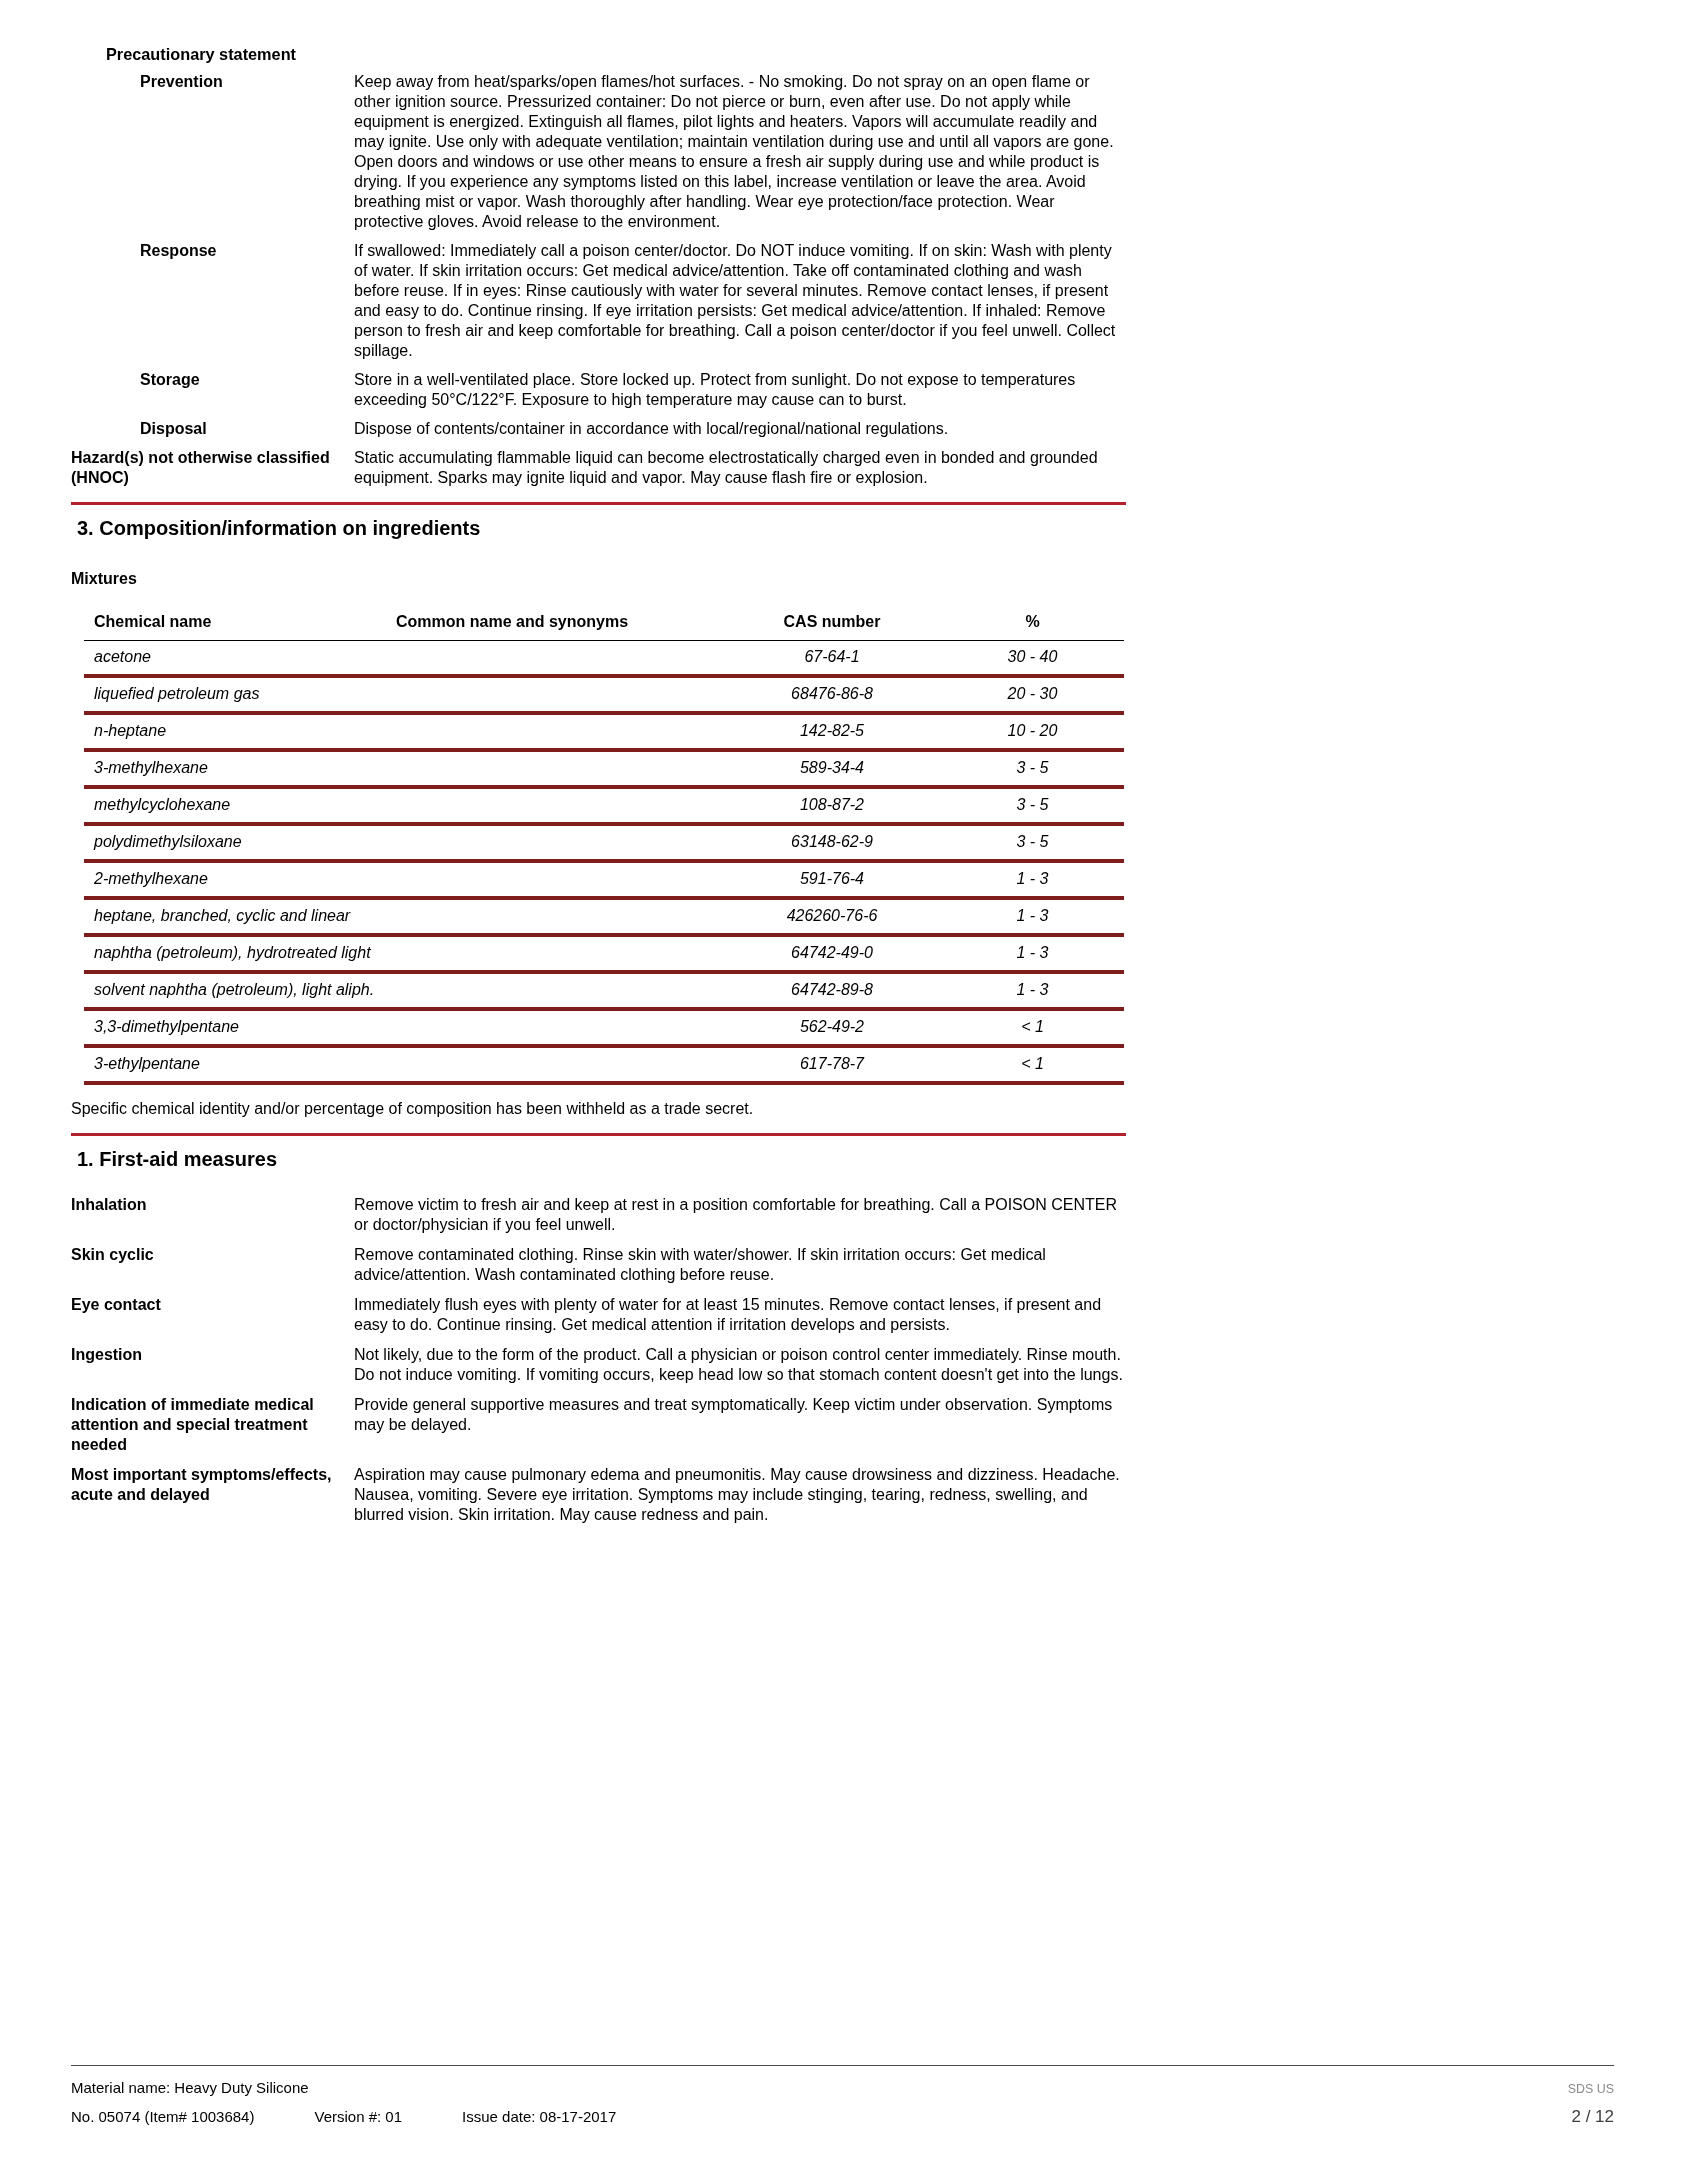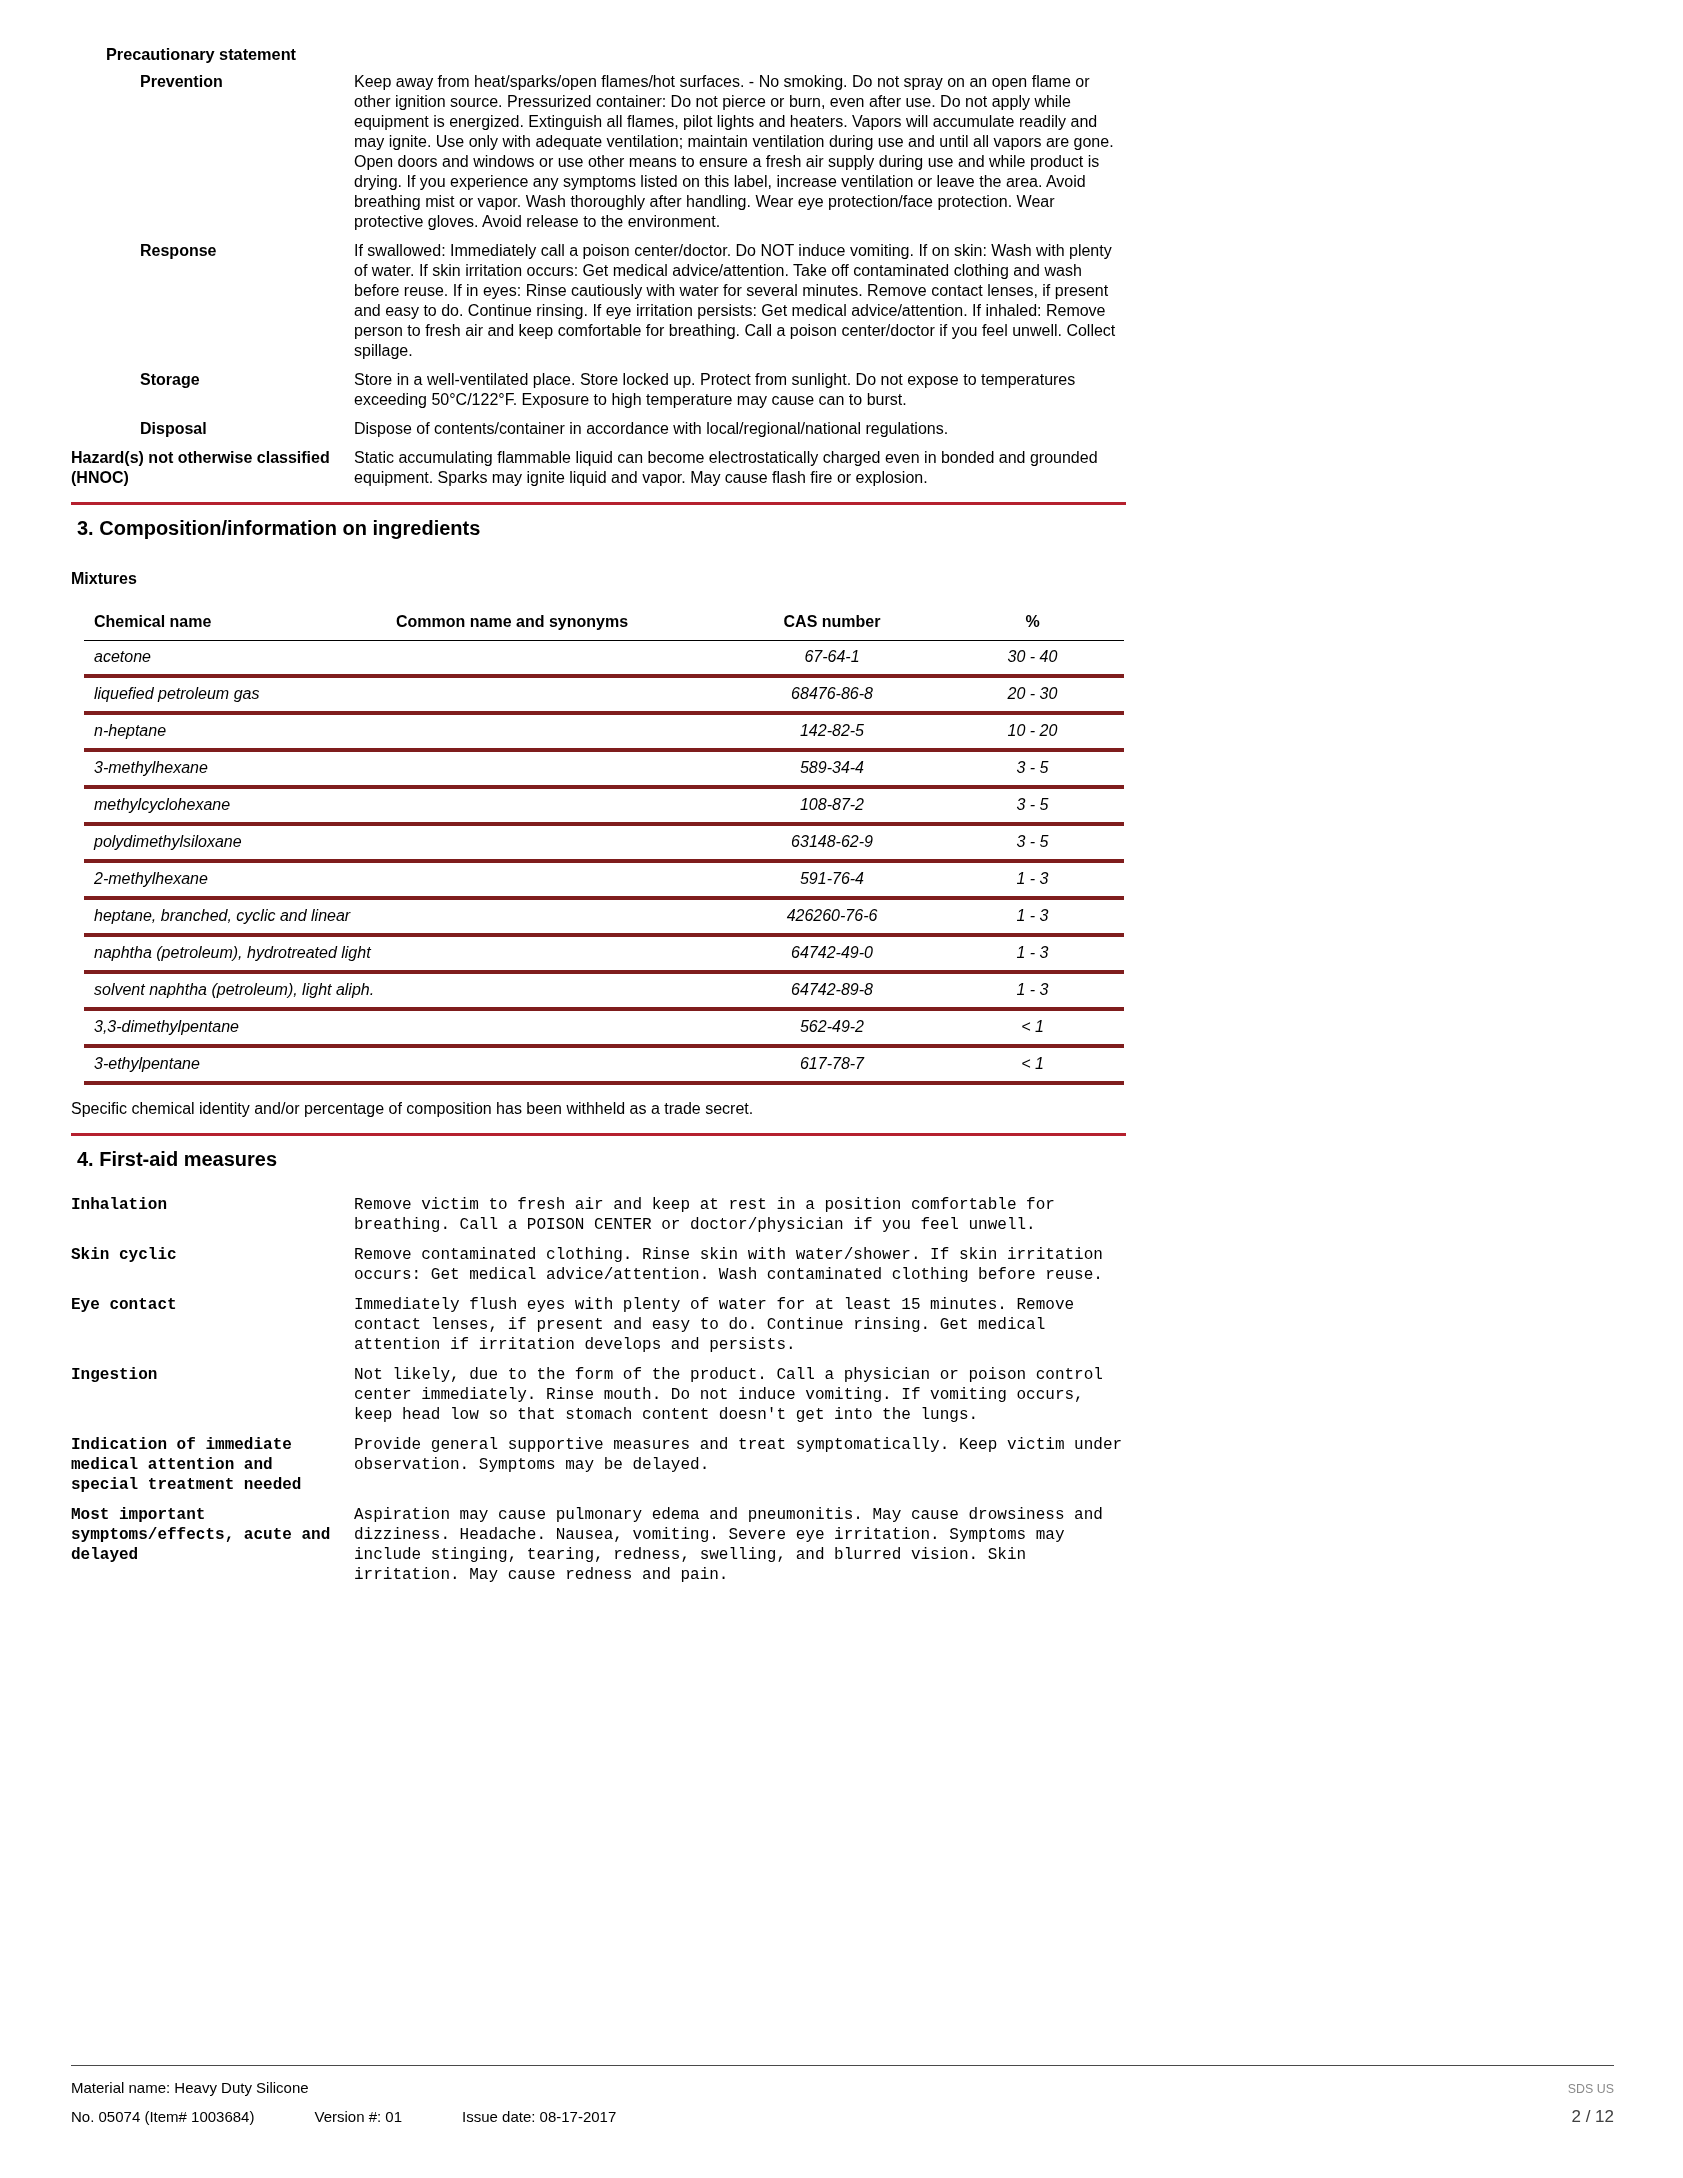--- a/index.html
+++ b/index.html
@@ -36,21 +36,21 @@
   table.comp td{padding:6px 10px 7px 10px;border-bottom:4px solid #7f1d1d;vertical-align:top;font-style:italic;}
   table.comp th.c,table.comp td.c{text-align:center;}
   .col-chem{width:302px;}
   .col-common{width:337px;}
   .col-cas{width:218px;}
   .col-pct{width:183px;}
 
   .trade-note{font-size:16px;line-height:20px;margin-top:14px;}
 
   .sec3-gap{margin-top:30px;}
-  .sec4-items .row{margin-bottom:10px;font-family:Liberation Mono, monospace;}
+  .sec4-items .row{margin-bottom:10px;}
 
   
   .footer{position:absolute;left:71px;right:69px;bottom:51px;}
   .footer-rule{border:0;border-top:1px solid #4a4a4a;margin-bottom:13px;}
   .footer-line{display:flex;justify-content:space-between;align-items:baseline;}
   .footer-line-1{margin-bottom:11px;}
   .footer-left{font-size:15px;}
   .footer-left-2{display:flex;gap:60px;font-size:15px;}
   .sds-region{font-size:12.4px;color:var(--muted);}
   .page-num{font-size:17px;color:#404040;}
@@ -180,21 +180,21 @@
           <td></td>
           <td class="c">617-78-7</td>
           <td class="c">&lt; 1</td>
         </tr>
       </tbody>
     </table>
 
     <div class="trade-note">Specific chemical identity and/or percentage of composition has been withheld as a trade secret.</div>
 
     <hr class="section-rule">
-    <div class="section-title">4. First-aid measures</div>
+    <div class="section-title">1. First-aid measures</div>
 
     <div class="sec4-items">
       <div class="row">
         <div class="label-col">Inhalation</div>
         <div class="text-col">Remove victim to fresh air and keep at rest in a position comfortable for breathing. Call a POISON CENTER or doctor/physician if you feel unwell.</div>
       </div>
       <div class="row">
         <div class="label-col">Skin cyclic</div>
         <div class="text-col">Remove contaminated clothing. Rinse skin with water/shower. If skin irritation occurs: Get medical advice/attention. Wash contaminated clothing before reuse.</div>
       </div>

